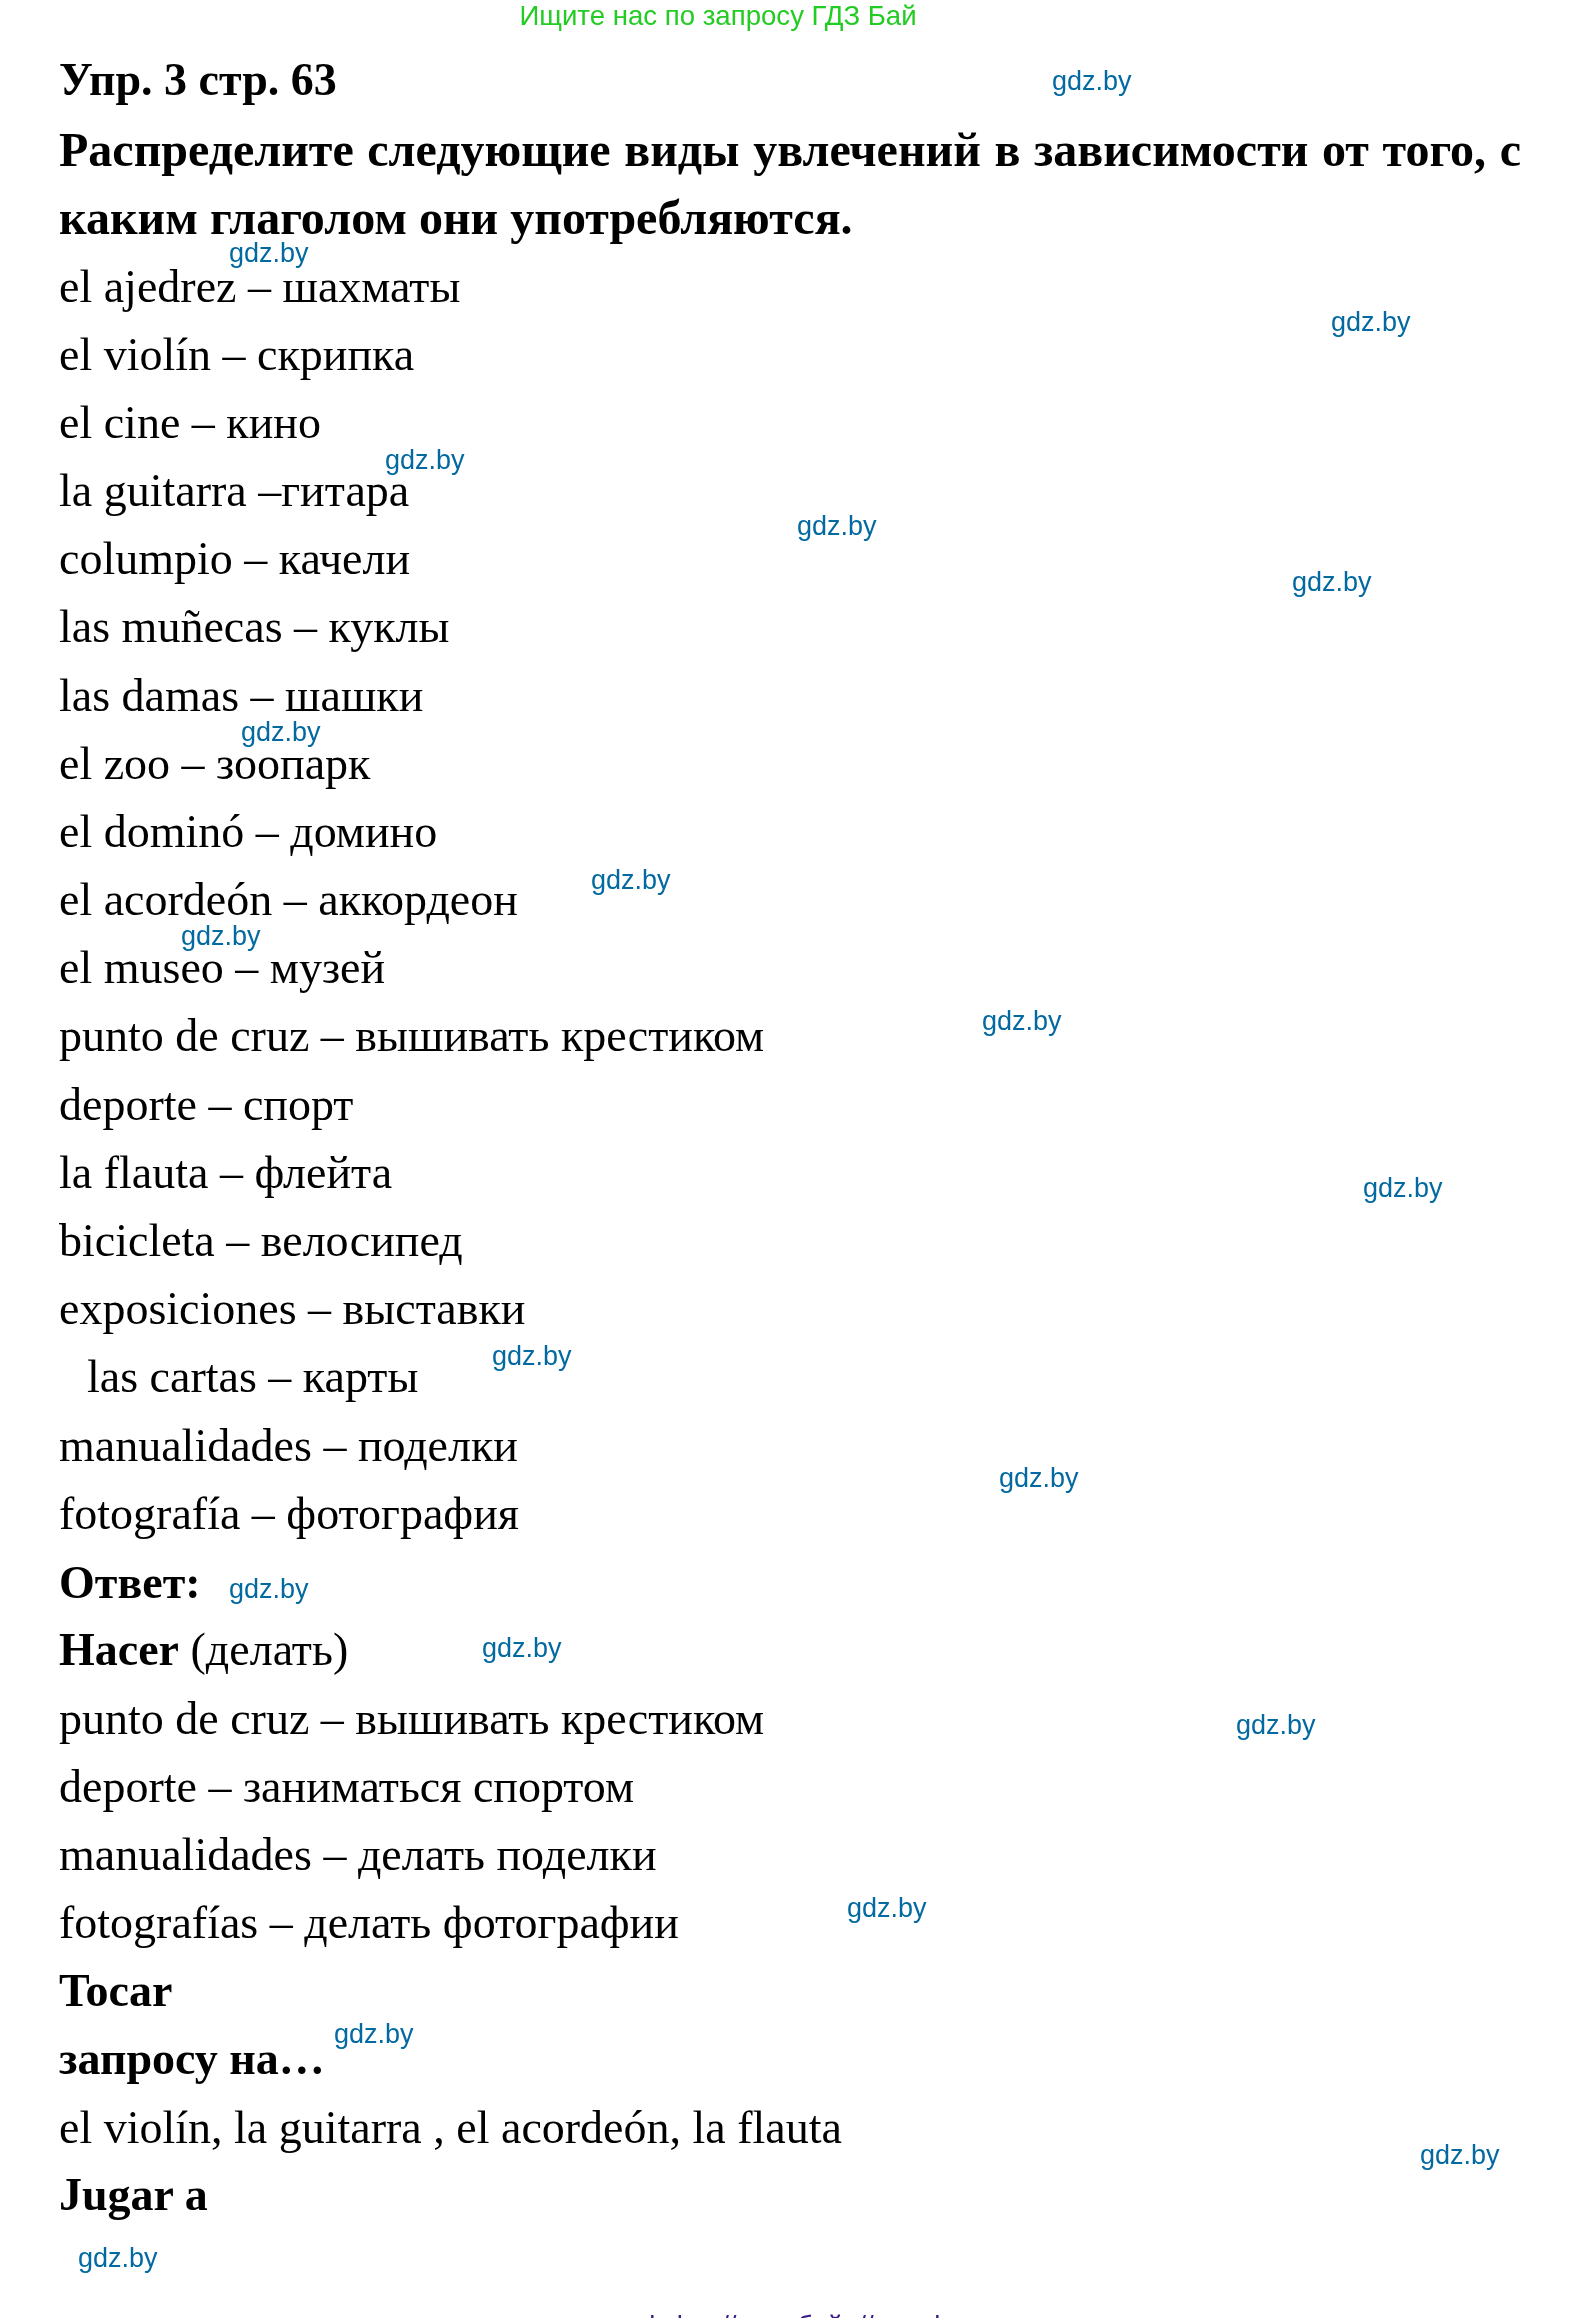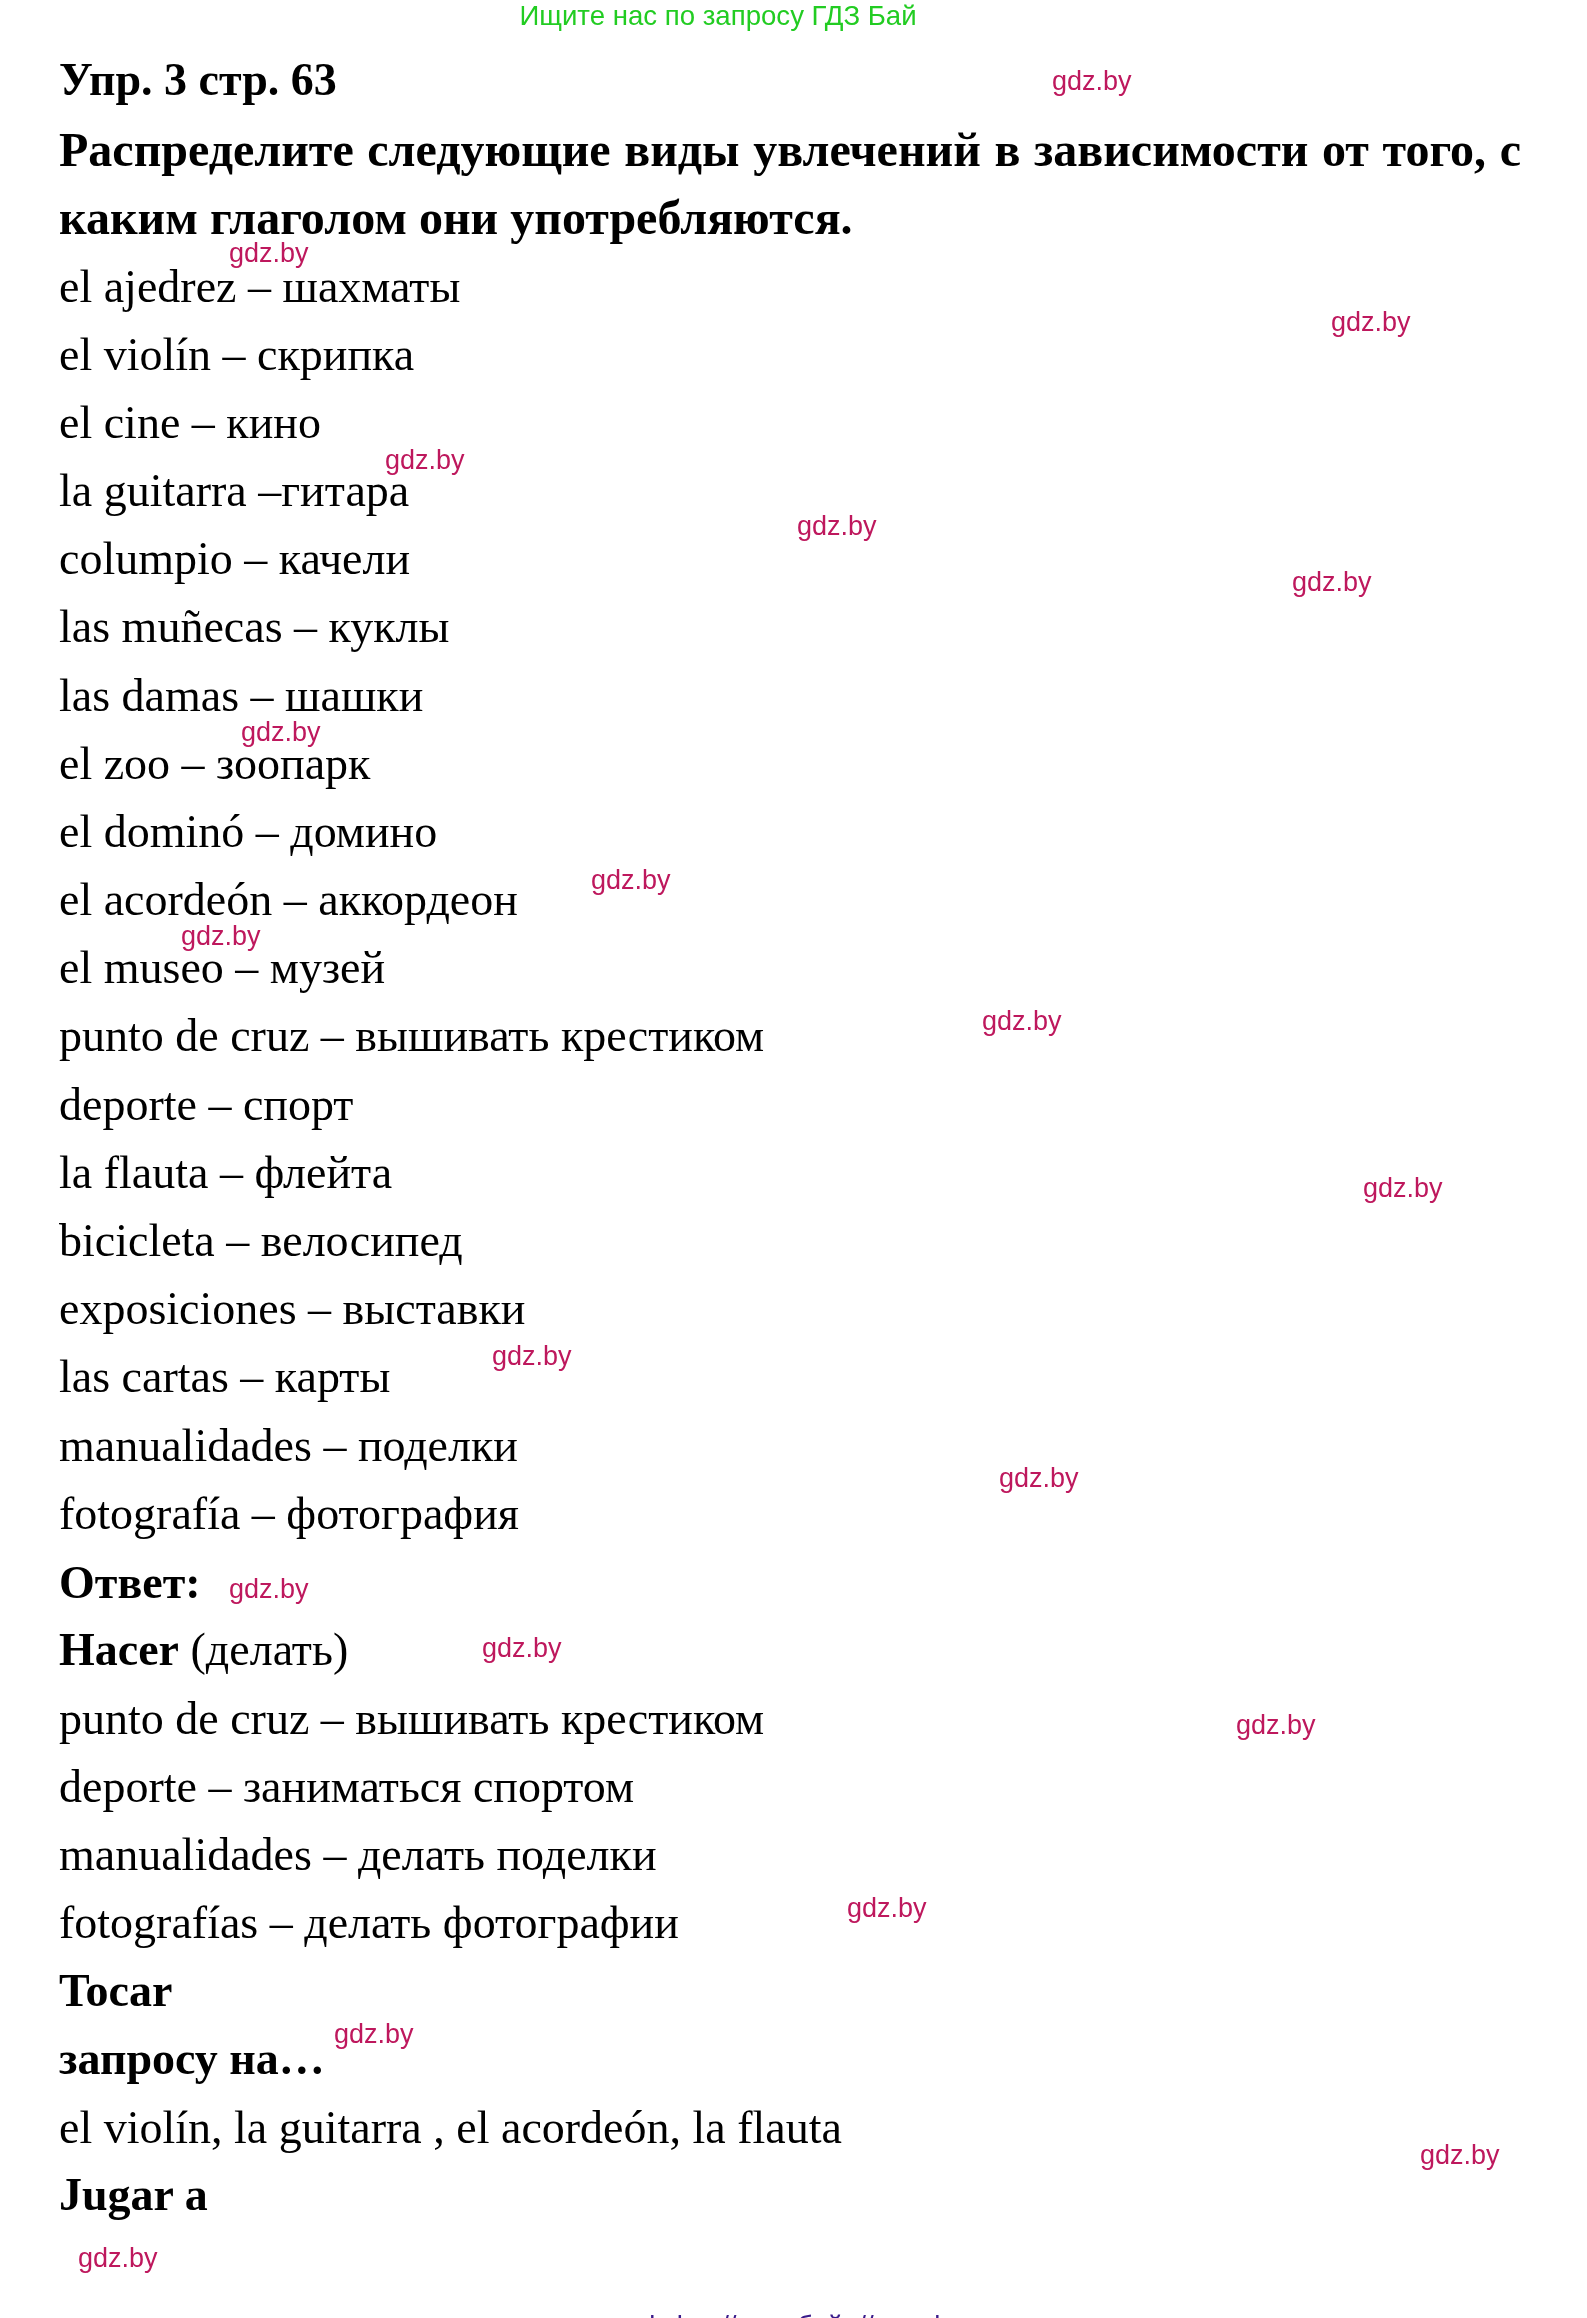--- a/index.html
+++ b/index.html
@@ -4,21 +4,21 @@
 <style>
   html, body { margin: 0; padding: 0; background: #ffffff; }
   body { width: 1588px; height: 2319px; position: relative; overflow: hidden;
          font-family: "Liberation Serif", serif; color: #000; }
   .top-banner { position: absolute; left: 0; width: 1436px; top: 0; text-align: center;
                 font-family: "Liberation Sans", sans-serif; font-size: 27.6px; color: #22cc22; line-height: 32px; }
   .line { position: absolute; left: 59px; white-space: nowrap; font-size: 46px; line-height: 53px; }
   .bold { font-weight: bold; }
   .heading-para { position: absolute; left: 59px; width: 1462px; font-size: 48px; font-weight: bold;
                   line-height: 68px; text-align: justify; text-align-last: left; }
-  .wm { position: absolute; font-family: "Liberation Sans", sans-serif; font-size: 27px; color: #be185d; line-height: 30px; white-space: nowrap; }
+  .wm { position: absolute; font-family: "Liberation Sans", sans-serif; font-size: 27px; color: #0369a1; line-height: 30px; white-space: nowrap; }
   .footer { position: absolute; left: 0; width: 1588px; top: 2273px; text-align: center;
             font-family: "Liberation Sans", sans-serif; font-size: 27.6px; color: #3a1a8a; line-height: 32px; white-space: pre; margin-top: 37px; }
 </style>
 </head>
 <body>
 
 <div class="top-banner">Ищите нас по запросу ГДЗ Бай</div>
 
 <div class="line bold" style="top:53px;">Упр. 3 стр. 63</div>
 <div class="heading-para" style="top:116px;">Распределите следующие виды увлечений в зависимости от того, с каким глаголом они употребляются.</div>
@@ -33,21 +33,21 @@
   <div class="line" style="top:669px;">las damas – шашки</div>
   <div class="line" style="top:737px;">el zoo – зоопарк</div>
   <div class="line" style="top:805px;">el dominó – домино</div>
   <div class="line" style="top:873px;">el acordeón – аккордеон</div>
   <div class="line" style="top:941px;">el museo – музей</div>
   <div class="line" style="top:1009px;">punto de cruz – вышивать крестиком</div>
   <div class="line" style="top:1078px;">deporte – спорт</div>
   <div class="line" style="top:1146px;">la flauta –  флейта</div>
   <div class="line" style="top:1214px;">bicicleta – велосипед</div>
   <div class="line" style="top:1282px;">exposiciones – выставки</div>
-  <div class="line" style="top:1350px;">las cartas – карты</div>
+  <div class="line" style="top:1350px;margin-left:28px;">las cartas – карты</div>
   <div class="line" style="top:1419px;">manualidades – поделки</div>
   <div class="line" style="top:1487px;">fotografía – фотография</div>
 </div>
 
 <div class="line bold" style="top:1556px;">Ответ:</div>
 
 <div class="line" style="top:1623px;">
   <span class="bold">Hacer</span>
   <span>(делать)</span>
 </div>

